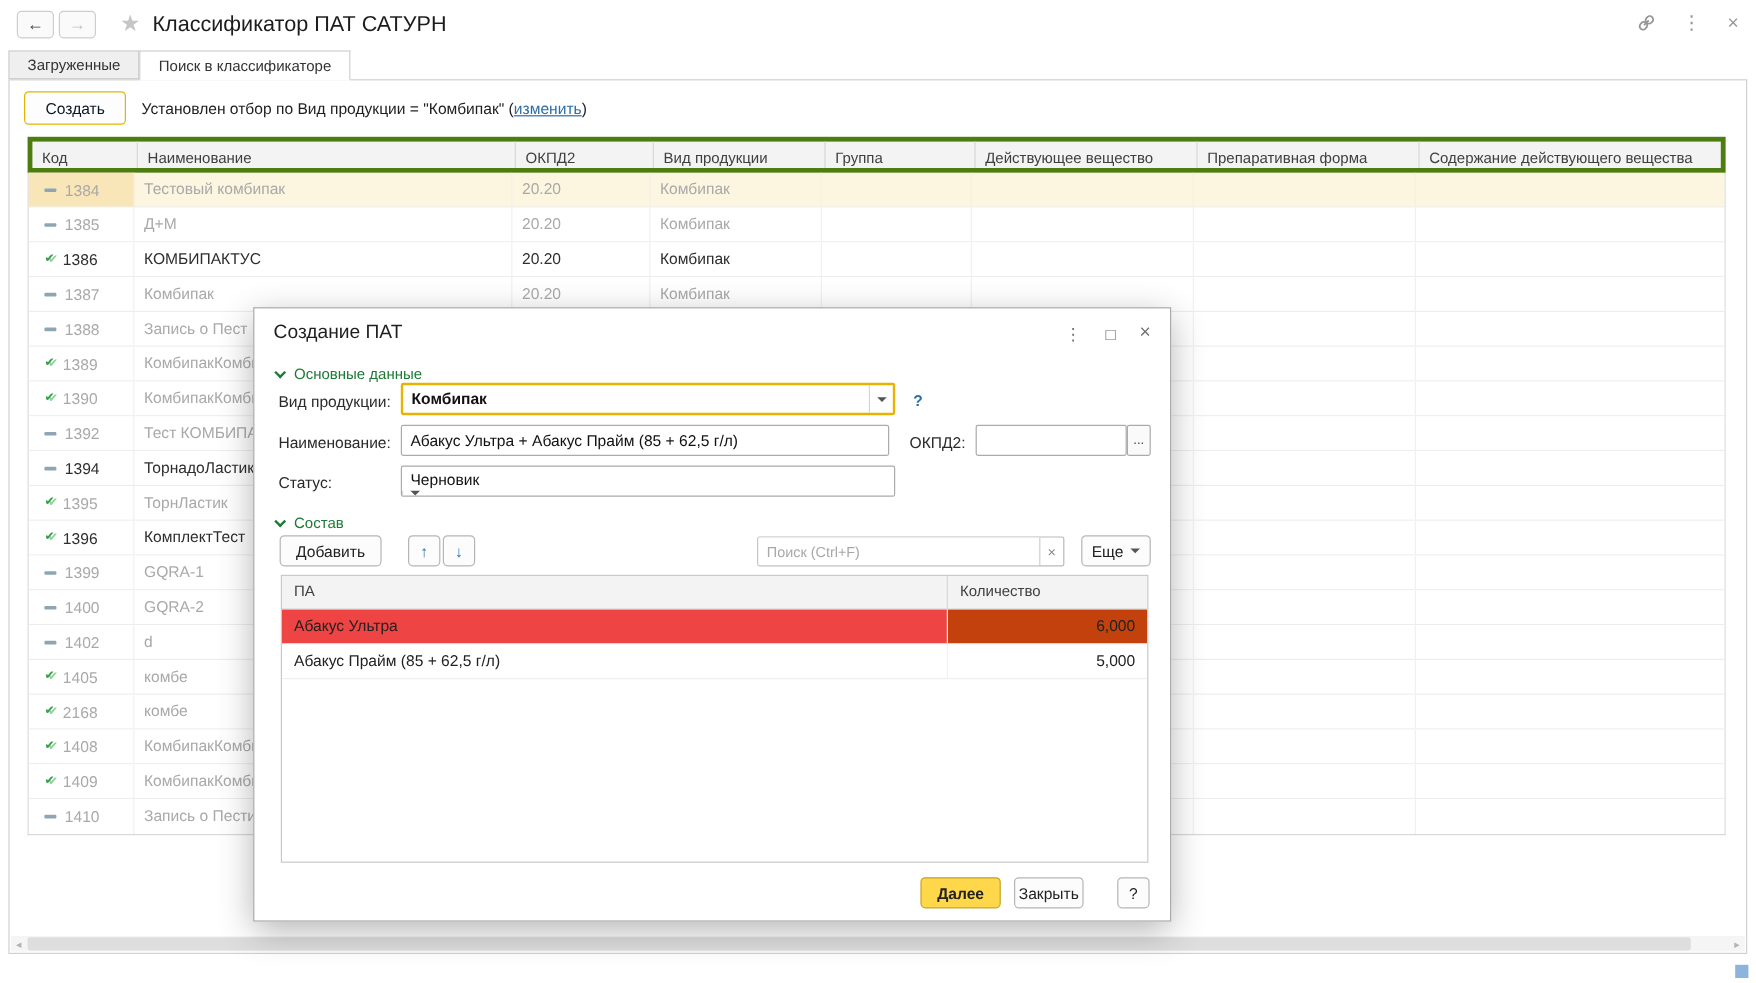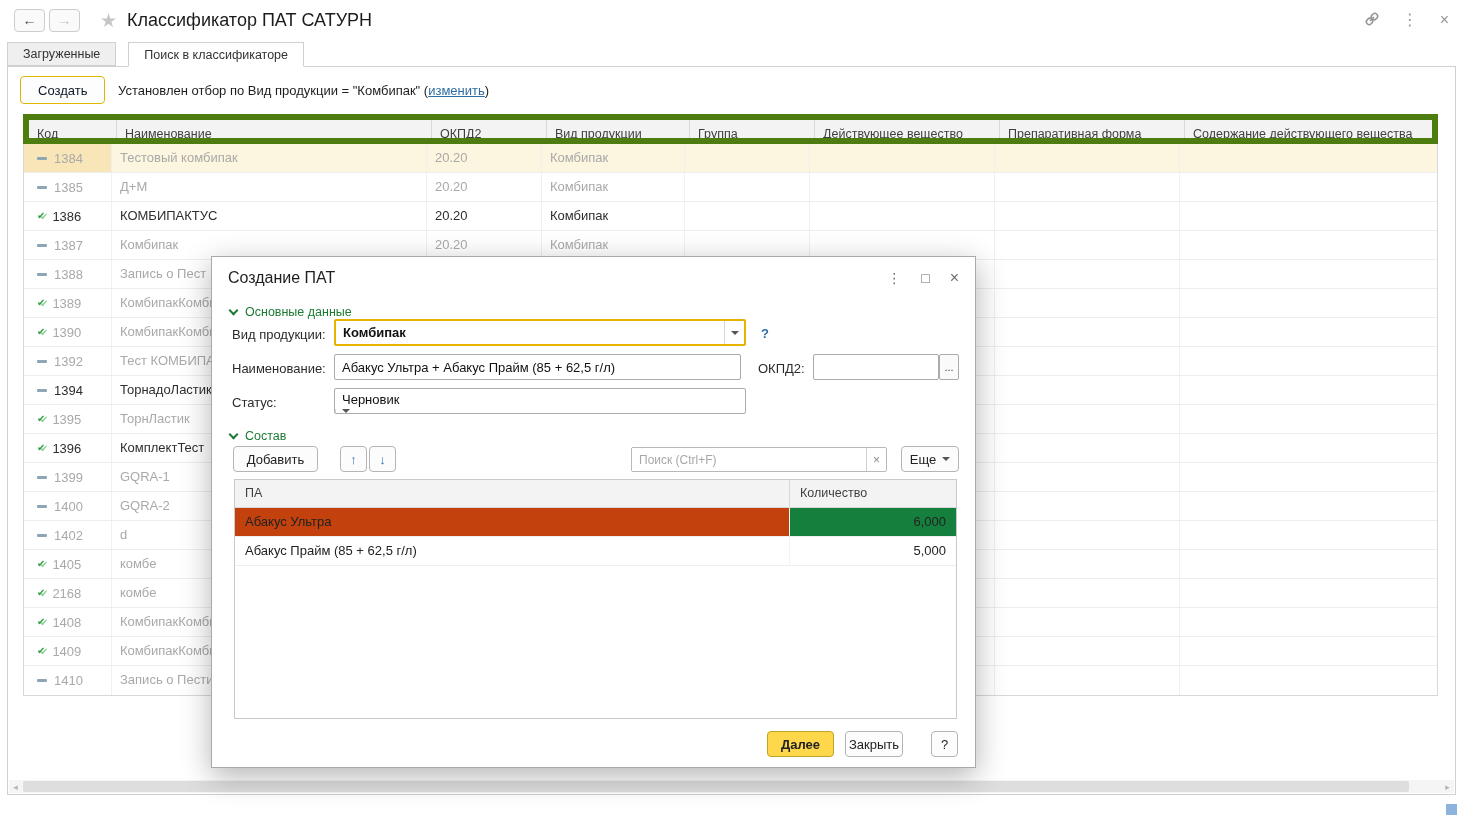--- a/index.html
+++ b/index.html
@@ -11,37 +11,37 @@
   .topbar { position:absolute; left:0; top:0; width:100%; height:40px; display:flex; align-items:center; padding:0 14px; }
   .navbtn { width:31px; height:23px; border:1px solid #cdcdcd; border-radius:4px; background:#fafafa;
             display:flex; align-items:center; justify-content:center; color:#3f3f3f; font-size:14px; cursor:pointer; margin-right:4px; }
   .navbtn.disabled { color:#c2c2c2; }
   .star { color:#c6c6c6; font-size:19px; margin:0 10px 0 16px; cursor:pointer; }
   .title { font-size:18px; color:#1c1c1c; white-space:nowrap; }
   .topbar-right { margin-left:auto; display:flex; align-items:center; gap:22px; color:#969696; }
   .topbar-right .glyph { font-size:16px; cursor:pointer; line-height:1; }
 
   
-  .tabs { position:absolute; left:7px; top:42px; display:flex; gap:12px; z-index:3; }
+  .tabs { position:absolute; left:7px; top:42px; display:flex; gap:0; z-index:3; }
   .tab { height:24px; padding:0 15px; display:flex; align-items:center; font-size:12.5px; color:#333;
          border:1px solid #d0d0d0; background:#efefef; cursor:pointer; white-space:nowrap; }
   .tab.active { background:#fff; height:25px; margin-bottom:-1px; border-bottom:1px solid #fff; }
 
   
   .panel { position:absolute; left:7px; top:66px; width:1449px; height:729px; border:1px solid #d0d0d0; background:#fff; }
   .create-btn { position:absolute; left:12px; top:9px; height:28px; padding:0 17px; background:#fdfdfd;
                 border:1px solid #dfb700; border-radius:4px; font-size:13px; color:#0f172a; cursor:pointer;
                 font-family:"Liberation Sans",sans-serif; }
   .filter-text { position:absolute; left:110px; top:16px; font-size:13px; color:#1e1e1e; white-space:nowrap; }
   .filter-link { color:#2d6da3; text-decoration:underline; cursor:pointer; }
 
   
   .grid { position:absolute; left:15px; top:47px; width:1415px; }
   .thead { display:grid; grid-template-columns:88px 315px 115px 143px 125px 185px 185px minmax(0,1fr);
-           background:#f3f3f3; border:6px solid #4d7c0f; height:30px; }
+           background:#f3f3f3; border:4px solid #4d7c0f; height:30px; }
   .th { padding:7px 8px; font-size:12.5px; color:#3f3f3f; border-right:1px solid #d8d8d8;
         overflow:hidden; white-space:nowrap; cursor:pointer; }
   .th:last-child { border-right:none; }
   .tbody { border-left:1px solid #d8d8d8; border-right:1px solid #d8d8d8; border-bottom:1px solid #d8d8d8; }
   .trow { display:grid; grid-template-columns:88px 315px 115px 143px 125px 185px 185px minmax(0,1fr);
           height:29px; border-bottom:1px solid #ededed; cursor:pointer; background:#fff; }
   .trow:last-child { border-bottom:none; }
   .cell { padding:6px 8px; border-right:1px solid #f0f0f0; white-space:nowrap; overflow:hidden; font-size:13px; color:#2e2e2e; }
   .cell:last-child { border-right:none; }
   .code-cell { display:flex; align-items:center; gap:7px; padding-left:13px; }
@@ -93,22 +93,22 @@
   .search-clear { width:20px; display:flex; align-items:center; justify-content:center; border-left:1px solid #cfcfcf; color:#8a8a8a; font-size:12px; cursor:pointer; }
 
   .dlg-table { position:absolute; left:22px; top:222px; width:723px; height:240px; border:1px solid #c9c9c9; background:#fff; overflow:hidden; }
   .dlg-thead { display:grid; grid-template-columns:555px minmax(0,1fr); height:28px; background:#f3f3f3; border-bottom:1px solid #d8d8d8; }
   .dth { padding:6px 10px; font-size:12.5px; color:#3f3f3f; border-right:1px solid #d8d8d8; cursor:pointer; }
   .dth:last-child { border-right:none; }
   .dtrow { display:grid; grid-template-columns:555px minmax(0,1fr); height:29px; border-bottom:1px solid #efefef; cursor:pointer; }
   .dcell { padding:6px 10px; font-size:13px; color:#222; white-space:nowrap; overflow:hidden; border-right:1px solid #f2f2f2; }
   .dcell:last-child { border-right:none; }
   .dqty { text-align:right; }
-  .dtrow.dsel .dname { background:#c2410c; }
-  .dtrow.dsel .dqty { background:#15803d; }
+  .dtrow.dsel .dname { background:#ef4444; }
+  .dtrow.dsel .dqty { background:#c2410c; }
 
   .btn-primary { background:#ffd74b; border-color:#c0a428; font-weight:bold; }
 </style>
 </head>
 <body>
 
 <div class="screen">
 
   <div class="topbar">
     <div class="navbtn">←</div>

